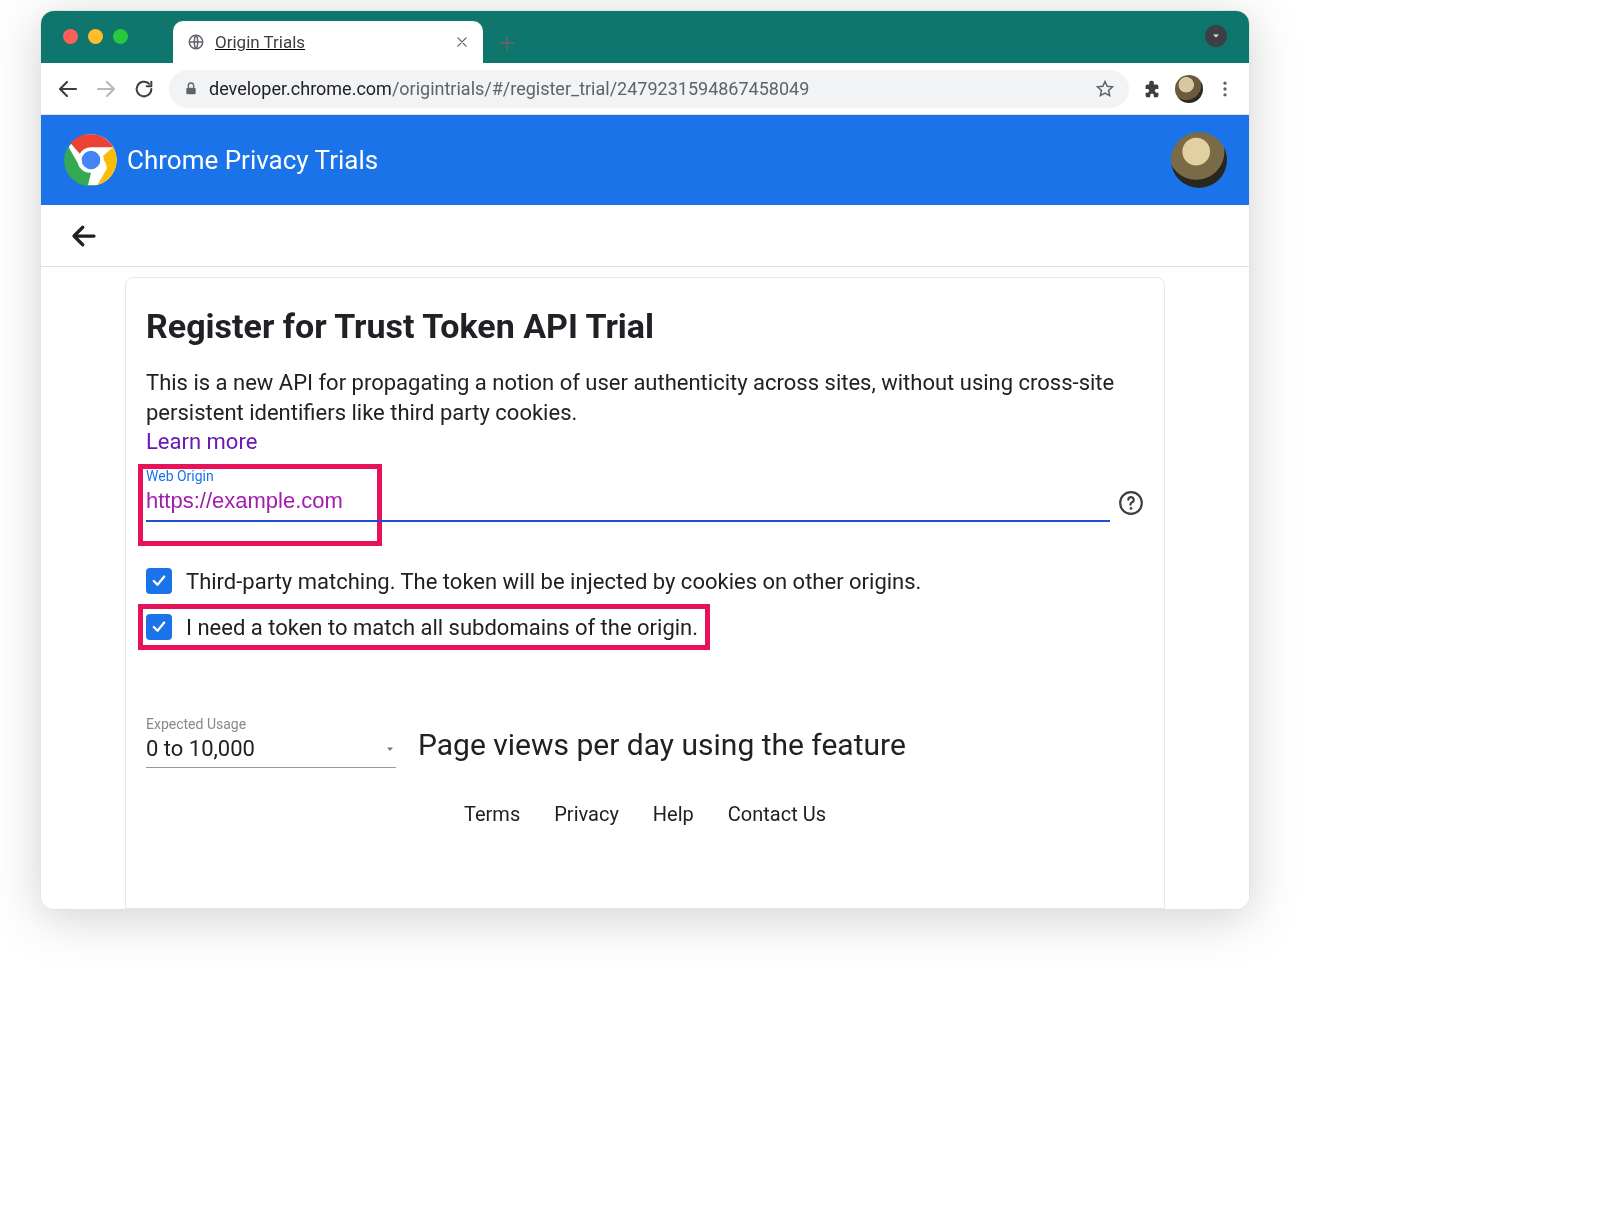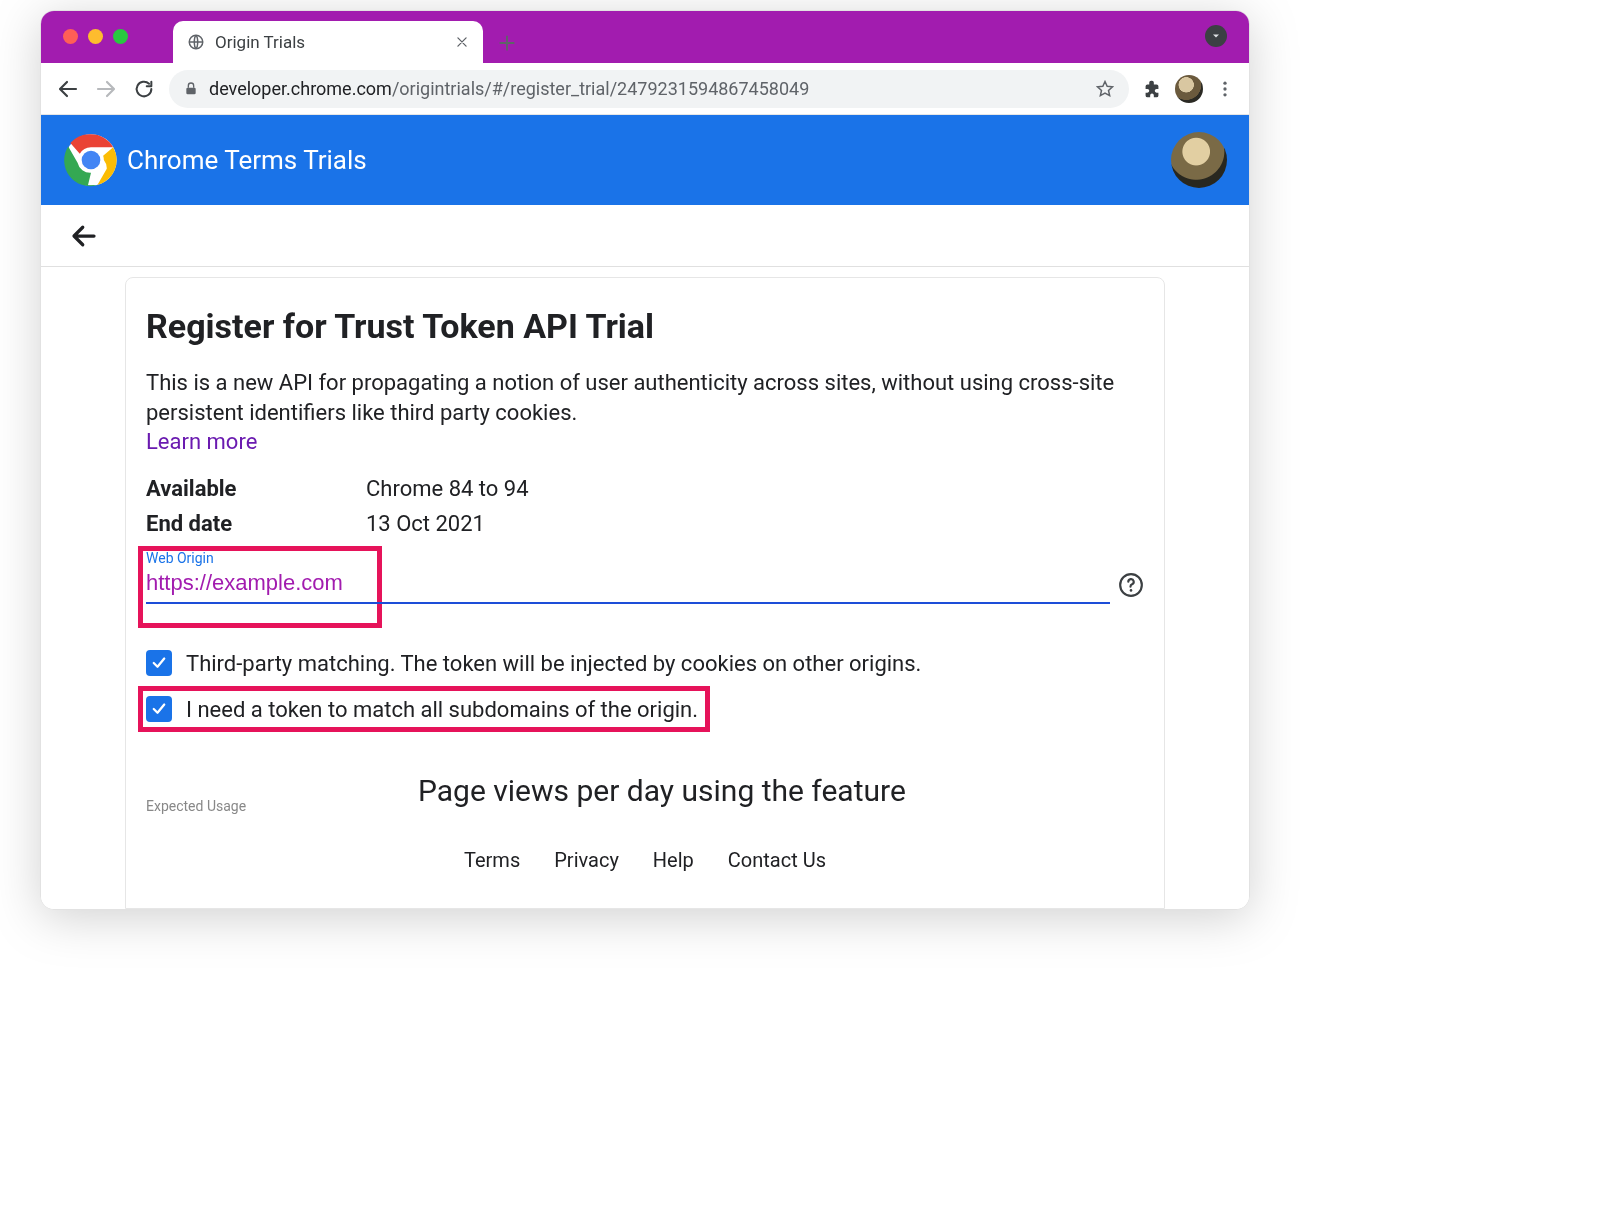--- a/index.html
+++ b/index.html
@@ -21,24 +21,25 @@
   .browser {
     width: 100%; height: 100%;
     border-radius: 14px;
     overflow: hidden;
     background: #fff;
     display: flex; flex-direction: column;
     border: 1px solid #e2e2e2;
   }
   .tabstrip {
     height: 52px;
-    background: #a21caf;
+    background: #0f766e;
     display: flex; align-items: flex-end;
     padding: 0 12px;
     position: relative;
+    text-decoration: underline;
   }
   .traffic {
     display: flex; gap: 10px;
     position: absolute; left: 22px; top: 18px;
   }
   .dot { width: 15px; height: 15px; border-radius: 50%; }
   .dot.red { background: #ff5f57; }
   .dot.yellow { background: #febc2e; }
   .dot.green { background: #28c840; }
   .tab {
@@ -234,47 +235,37 @@
     <div class="app-header">
       <div class="app-left">
         <svg class="chrome-logo" viewBox="0 0 48 48">
           <circle cx="24" cy="24" r="22" fill="#fff"></circle>
           <path d="M24 2a22 22 0 0 1 19 11H24a11 11 0 0 0-9.6 5.6L6.3 9.5A22 22 0 0 1 24 2z" fill="#ea4335"></path>
           <path d="M43 13a22 22 0 0 1-13.5 32.4l8-13.9A11 11 0 0 0 35 24a11 11 0 0 0-.6-3.6z" fill="#fbbc05"></path>
           <path d="M29.5 45.4A22 22 0 0 1 4.5 12.5l8 13.9A11 11 0 0 0 24 35l-2.6 10.7z" fill="#34a853"></path>
           <circle cx="24" cy="24" r="10" fill="#fff"></circle>
           <circle cx="24" cy="24" r="8" fill="#4285f4"></circle>
         </svg>
-        <span class="app-title">Chrome Terms Trials</span>
+        <span class="app-title">Chrome Privacy Trials</span>
       </div>
       <div class="app-avatar"></div>
     </div>
 
     <div class="subbar">
       <svg class="back" viewBox="0 0 24 24">
           <path d="M20 12H5M11 5l-7 7 7 7" stroke="currentColor" stroke-width="2.6" fill="none" stroke-linecap="round" stroke-linejoin="round"></path>
         </svg>
     </div>
 
     <div class="content-wrap">
       <div class="card">
         <h1 class="page-title">Register for Trust Token API Trial</h1>
         <p class="desc">This is a new API for propagating a notion of user authenticity across sites, without using cross-site persistent identifiers like third party cookies.</p>
         <a class="learn-more">Learn more</a>
 
-        <div class="meta">
-          <div class="meta-row">
-            <span class="k">Available</span>
-            <span>Chrome 84 to 94</span>
-          </div>
-          <div class="meta-row">
-            <span class="k">End date</span>
-            <span>13 Oct 2021</span>
-          </div>
-        </div>
 
         <div class="field-wrap">
           <div class="highlight-box hb1"></div>
           <div class="field-row">
             <div class="text-field">
               <span class="label">Web Origin</span>
               <input type="text" value="https://example.com" style="">
             </div>
             <svg class="help-circle" viewBox="0 0 24 24">
                 <circle cx="12" cy="12" r="10" fill="none" stroke="currentColor" stroke-width="2"></circle>
@@ -301,20 +292,26 @@
                   <path d="M5 12l5 5 9-11" stroke="currentColor" stroke-width="3" fill="none" stroke-linecap="round" stroke-linejoin="round"></path>
                 </svg>
             </div>
             <span>I need a token to match all subdomains of the origin.</span>
           </div>
         </div>
 
         <div class="usage-row">
           <div class="select-field">
             <div class="slabel">Expected Usage</div>
+            <div class="sval">
+              <span>0 to 10,000</span>
+              <svg class="tri" width="12" height="12" viewBox="0 0 24 24">
+                  <path d="M6 9l6 7 6-7z" fill="currentColor"></path>
+                </svg>
+            </div>
           </div>
           <div class="usage-text">Page views per day using the feature</div>
         </div>
 
         <div class="footer-links">
           <span>Terms</span>
           <span>Privacy</span>
           <span>Help</span>
           <span>Contact Us</span>
         </div>

